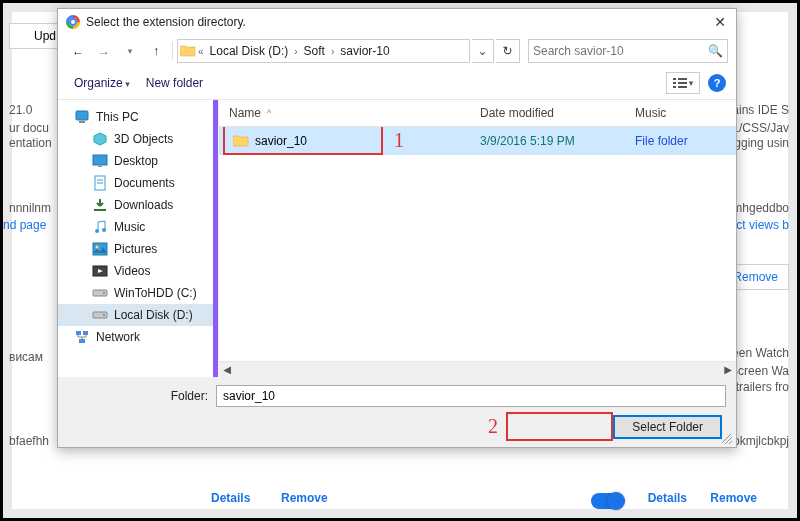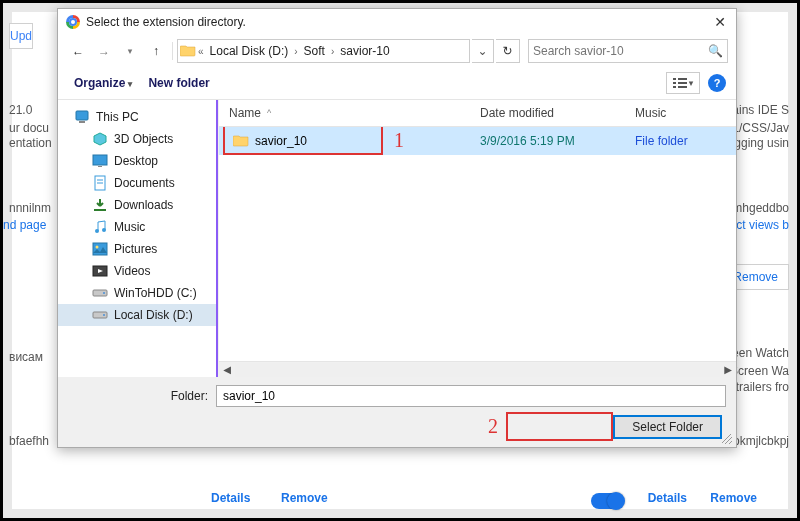--- a/index.html
+++ b/index.html
@@ -1,20 +1,20 @@
 <!DOCTYPE html>
 <html><head>
   <meta charset="utf-8">
   <style>
     * { box-sizing: border-box; margin: 0; padding: 0; font-family: "Segoe UI", Tahoma, sans-serif; font-size: 12px; }
     body { width: 800px; height: 521px; background: #f0f0f0; position: relative; overflow: hidden; }
     .page-bg { position: absolute; inset: 0; background: #e8e8e8; border: 3px solid #000; padding: 6px; }
     .page-bg-content { position: absolute; inset: 9px; background: #fff; }
     .bg-text { position: absolute; color: #555; white-space: pre-line; }
-    .bg-btn { border: 1px solid #d0d0d0; padding: 5px 0; font-size: 12px; color: #3b82f6; background: #fff; }
+    .bg-btn { border: 1px solid #d0d0d0; padding: 5px 24px; font-size: 12px; color: #000000; background: #fff; }
     .dialog {
       position: absolute; top: 8px; left: 57px; width: 680px; height: 440px;
       background: #fff; border: 1px solid #aaa; box-shadow: 0 3px 12px rgba(0,0,0,.3);
       display: flex; flex-direction: column;
     }
     .titlebar { display: flex; align-items: center; padding: 6px 8px; }
     .titlebar .chrome-icon { width: 14px; height: 14px; border-radius: 50%; background: conic-gradient(#ea4335 0 90deg,#fbbc05 90deg 180deg,#34a853 180deg 270deg,#4285f4 270deg 360deg); position: relative; margin-right: 6px; }
     .titlebar .chrome-icon::after { content:''; position:absolute; top:3px; left:3px; width:8px; height:8px; background:#fff; border-radius:50%; box-shadow: inset 0 0 0 2px #4285f4; }
     .titlebar .title { flex:1; color:#222; }
     .titlebar .close { width:16px; text-align:center; color:#333; font-size:14px; line-height:14px; }
@@ -25,27 +25,27 @@
     .addr { flex:1; display:flex; align-items:center; border:1px solid #ccc; height:24px; }
     .addr .folder-icon { width:20px; text-align:center; }
     .addr .crumb { padding: 0 6px; color:#222; white-space:nowrap; }
     .addr .chev { color:#666; font-size:10px; }
     .addr-expand { width:22px; height:24px; border:1px solid #ccc; border-left:none; display:flex; align-items:center; justify-content:center; color:#555; }
     .refresh { width:24px; height:24px; border:1px solid #ccc; border-left:none; display:flex; align-items:center; justify-content:center; color:#333; }
     .searchbox { width:200px; height:24px; border:1px solid #ccc; margin-left:6px; display:flex; align-items:center; padding:0 4px; }
     .searchbox input { flex:1; border:none; outline:none; font-size:12px; color:#999; }
     .searchbox .mag { color:#777; }
     .toolbar { display:flex; align-items:center; padding:5px 10px; border-bottom:1px solid #e5e5e5; background:#fff; }
-    .toolbar .item { color:#1a1a5e; padding:3px 6px; margin-right:4px;font-weight:bold; }
+    .toolbar .item { color:#1a1a5e; padding:3px 6px; margin-right:4px; }
     .toolbar .item.drop::after { content:' ▾'; color:#555; font-size:9px; }
     .toolbar .spacer { flex:1; }
     .view-btn { width:34px; height:22px; border:1px solid #ccc; display:flex; align-items:center; justify-content:center; margin-right:4px; }
     .help { width:18px; height:18px; border-radius:50%; background:#1a73e8; color:#fff; display:flex; align-items:center; justify-content:center; font-weight:bold; font-size:11px; margin-left:4px; }
     .body { flex:1; display:flex; background:#fff; min-height:0; }
-    .sidebar { width:160px; border-right:2px solid #8b5cf6; padding:6px 0; overflow:hidden; }
+    .sidebar { width:160px; border-right:5px solid #8b5cf6; padding:6px 0; overflow:hidden; }
     .tree-item { display:flex; align-items:center; padding:3px 6px 3px 16px; color:#222; white-space:nowrap; }
     .tree-item.sub { padding-left:34px; }
     .tree-item.selected { background:#d8e6f2; }
     .tree-item .ticon { width:16px; height:16px; margin-right:6px; display:flex; align-items:center; justify-content:center; font-size:13px; }
     .main { flex:1; display:flex; flex-direction:column; border-left:1px solid #f0f0f0; min-height:0; }
     .cols { display:flex; border-bottom:1px solid #e5e5e5; color:#444; }
     .col { padding:6px; }
     .col.name { width:255px; padding-left:10px; display:flex; align-items:center; gap:6px; }
     .col.name .sort { font-size:9px; color:#888; }
     .col.date { width:155px; }
@@ -249,20 +249,31 @@
         </div>
         <div class="tree-item sub selected">
           <span class="ticon">
             <svg width="16" height="16" viewBox="0 0 16 16">
               <rect x="1" y="5" width="14" height="6" rx="1" fill="#c8c8c8" stroke="#888"></rect>
               <circle cx="12" cy="8" r="1" fill="#4a90d9"></circle>
             </svg>
           </span>
           <span>Local Disk (D:)</span>
         </div>
+        <div class="tree-item">
+          <span class="ticon">
+            <svg width="16" height="16" viewBox="0 0 16 16">
+              <rect x="2" y="2" width="5" height="4" fill="#4a90d9"></rect>
+              <rect x="9" y="2" width="5" height="4" fill="#4a90d9"></rect>
+              <rect x="5" y="10" width="6" height="4" fill="#4a90d9"></rect>
+              <path d="M4 6v2h8V6M8 8v2" stroke="#888" fill="none"></path>
+            </svg>
+          </span>
+          <span>Network</span>
+        </div>
       </div>
     <div class="main">
       <div class="cols">
         <div class="col name">
             <span>Name</span>
             <span class="sort">^</span>
           </div>
         <div class="col date">Date modified</div>
         <div class="col type">Music</div>
       </div>

